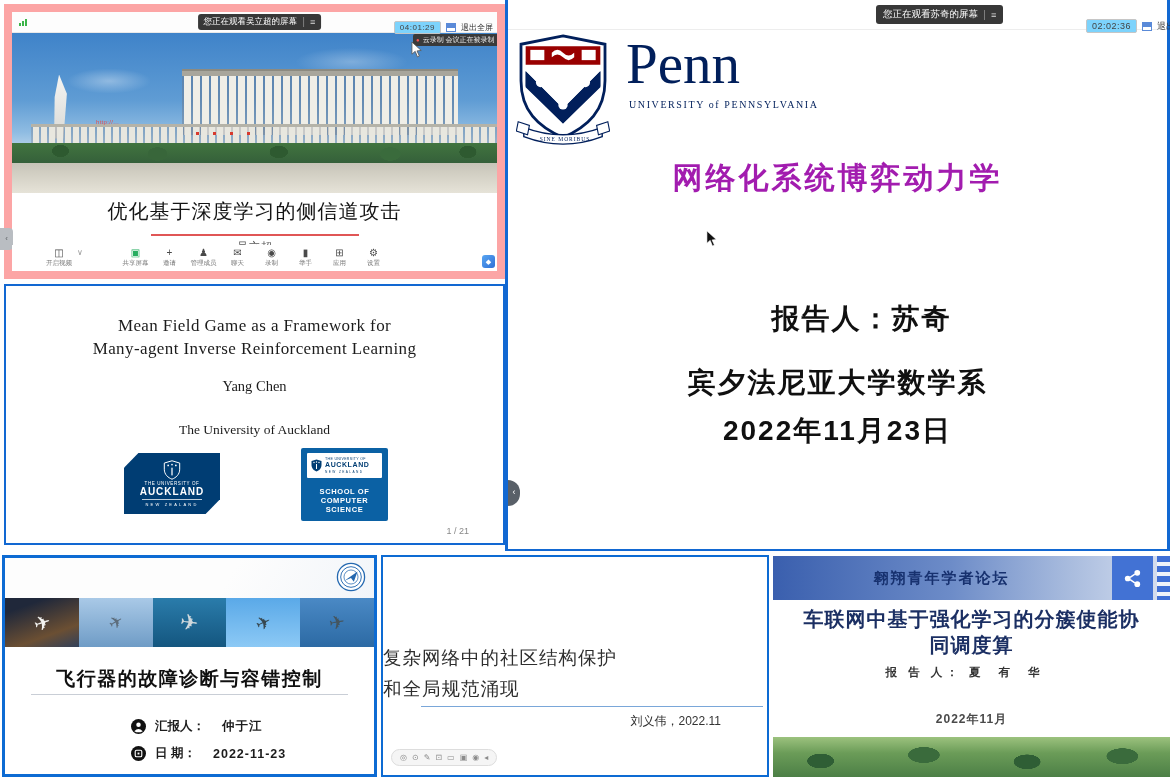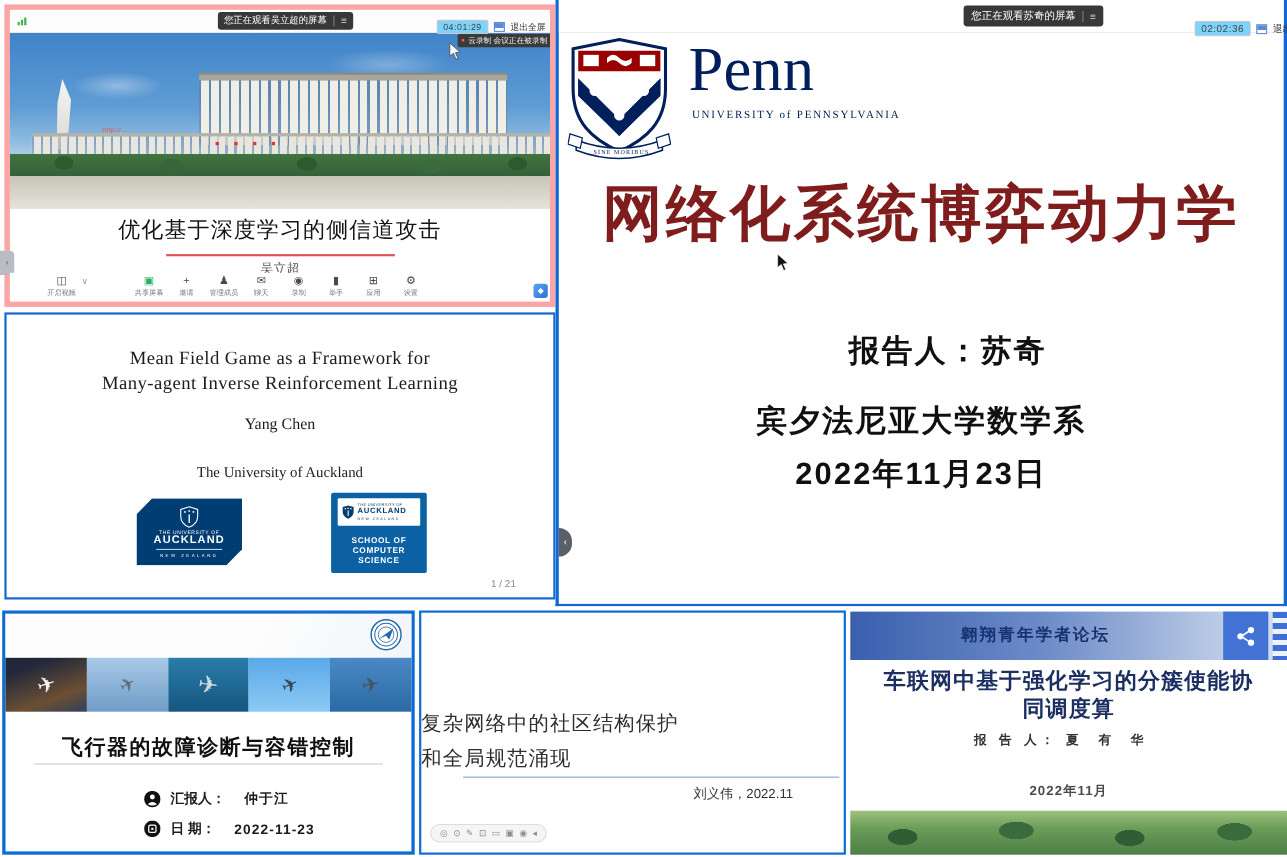--- a/index.html
+++ b/index.html
@@ -1,21 +1,21 @@
 <!DOCTYPE html>
 <html><head>
 <meta charset="utf-8">
 <style>
   * { margin:0; padding:0; box-sizing:border-box; }
   body { font-family:"Liberation Sans", sans-serif; background:#fff; }
   .page { position:relative; width:1170px; height:779px; background:#fff; overflow:hidden; }
 
   
   .panel { position:absolute; background:#fff; }
-  .p1 { left:4px; top:4px; width:501px; height:275px; border:5px solid #fca5a5; }
+  .p1 { left:4px; top:4px; width:501px; height:275px; border:8px solid #fca5a5; }
   .p2 { left:4px; top:284px; width:501px; height:261px; border:2px solid #1268d2; font-family:"Liberation Serif", serif; }
   .p3 { left:505px; top:0; width:665px; height:551px; border-left:3px solid #1268d2; border-right:3px solid #1268d2; border-bottom:2px solid #1268d2; }
   .p4 { left:2px; top:555px; width:375px; height:222px; border:3px solid #0d6bd3; }
   .p5 { left:381px; top:555px; width:388px; height:222px; border:2px solid #0d6bd3; }
   .p6 { left:773px; top:553px; width:397px; height:226px; }
 
   
   .watch-pill { position:absolute; background:#383838; color:#fff; border-radius:3px;
                 display:flex; align-items:center; gap:6px; padding:3px 7px; white-space:nowrap; }
   .watch-pill .menu { border-left:1px solid rgba(255,255,255,.35); padding-left:6px; font-size:9px; color:#ddd; }
@@ -109,22 +109,22 @@
   .p3-top { position:absolute; left:0; top:0; right:0; height:30px; background:#fff; border-bottom:1px solid #ededed; z-index:3; }
   .p3 .watch-pill { left:368px; top:5px; font-size:9.5px; }
   .p3 .trow { right:-26px; top:19px; font-size:9px; color:#333; z-index:4; }
   .penn-shield { position:absolute; left:8px; top:34px; }
   .penn-motto { position:absolute; left:22px; top:136px; width:70px; text-align:center;
      font-family:"Liberation Serif", serif; font-size:5.5px; letter-spacing:1px; color:#011f5b; }
   .penn-word { position:absolute; left:118px; top:34px; font-family:"Liberation Serif", serif;
      font-size:57px; color:#011f5b; line-height:60px; }
   .penn-univ { position:absolute; left:121px; top:99px; font-family:"Liberation Serif", serif;
      font-size:10px; letter-spacing:1.6px; color:#011f5b; }
-  .p3-title { position:absolute; left:0; right:0; top:158px; text-align:center; font-size:55px;
-     font-weight:800; color:#7f1d1d; letter-spacing:3px; }
+  .p3-title { position:absolute; left:0; right:0; top:158px; text-align:center; font-size:30px;
+     font-weight:800; color:#a21caf; letter-spacing:3px; }
   .p3-line { position:absolute; left:0; right:0; text-align:center; font-size:28px; font-weight:700;
      color:#101010; letter-spacing:2px; }
   .p3-l1 { top:300px;padding-left:48px; } .p3-l2 { top:364px; } .p3-l3 { top:412px; }
   .stage-handle { position:absolute; left:0; top:480px; width:12px; height:26px; background:#596068;
      border-radius:0 13px 13px 0; color:#fff; font-size:9px; line-height:25px; text-align:center; z-index:5; }
 
   
   .p4-strip { position:absolute; left:0; top:0; right:0; height:40px;
      background:linear-gradient(120deg,#fdfdfd 60%, #f2f5f9); }
   .nuaa { position:absolute; right:8px; top:4px; }

